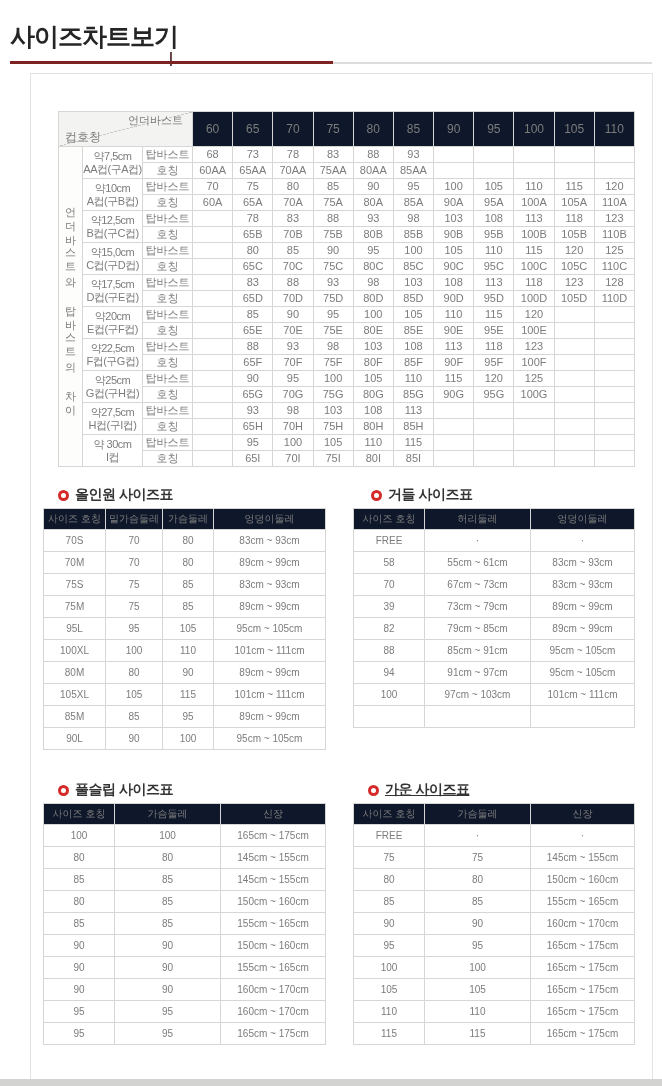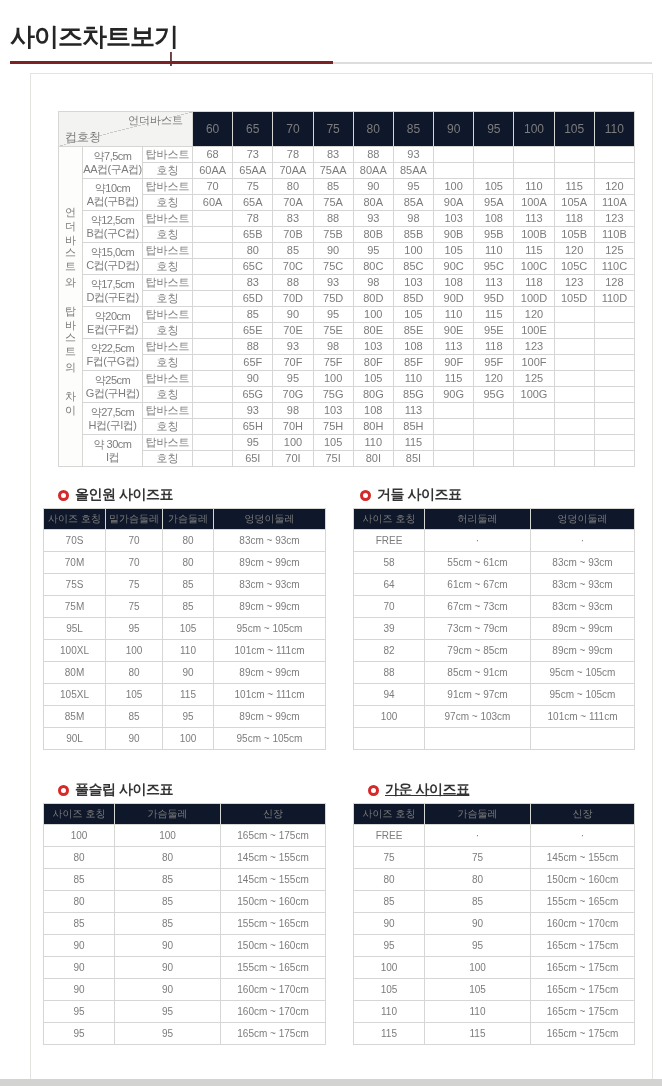--- a/index.html
+++ b/index.html
@@ -40,21 +40,21 @@
   
   .small-table{width:283px;font-size:10px;}
   .small-table thead th{height:20px;line-height:20px;}
   .small-table td{height:21px;line-height:21px;}
   #allinone-table{left:12px;top:434px;}
   #girdle-table{left:322px;top:434px;width:282px;}
   #fullslip-table{left:12px;top:729px;}
   #gown-table{left:322px;top:729px;width:282px;}
   #bra-title{left:32px;top:12px;margin-top:40px;}
   #allinone-title{left:27px;top:412px;}
-  #girdle-title{left:329px;top:412px;}
+  #girdle-title{left:340px;top:412px;}
   #fullslip-title{left:27px;top:707px;}
   #gown-title{left:337px;top:707px;text-decoration:underline;}
 </style>
 </head>
 <body>
 
 <div class="page-header">
   <span class="page-title">사이즈차트보기</span>
   <span class="subtitle-divider">|</span>
 </div>
@@ -526,25 +526,20 @@
           <td>FREE</td>
           <td>·</td>
           <td>·</td>
         </tr>
         <tr>
           <td>58</td>
           <td>55cm ~ 61cm</td>
           <td>83cm ~ 93cm</td>
         </tr>
         <tr>
-          <td>64</td>
-          <td>61cm ~ 67cm</td>
-          <td>83cm ~ 93cm</td>
-        </tr>
-        <tr>
           <td>70</td>
           <td>67cm ~ 73cm</td>
           <td>83cm ~ 93cm</td>
         </tr>
         <tr>
           <td>39</td>
           <td>73cm ~ 79cm</td>
           <td>89cm ~ 99cm</td>
         </tr>
         <tr>

